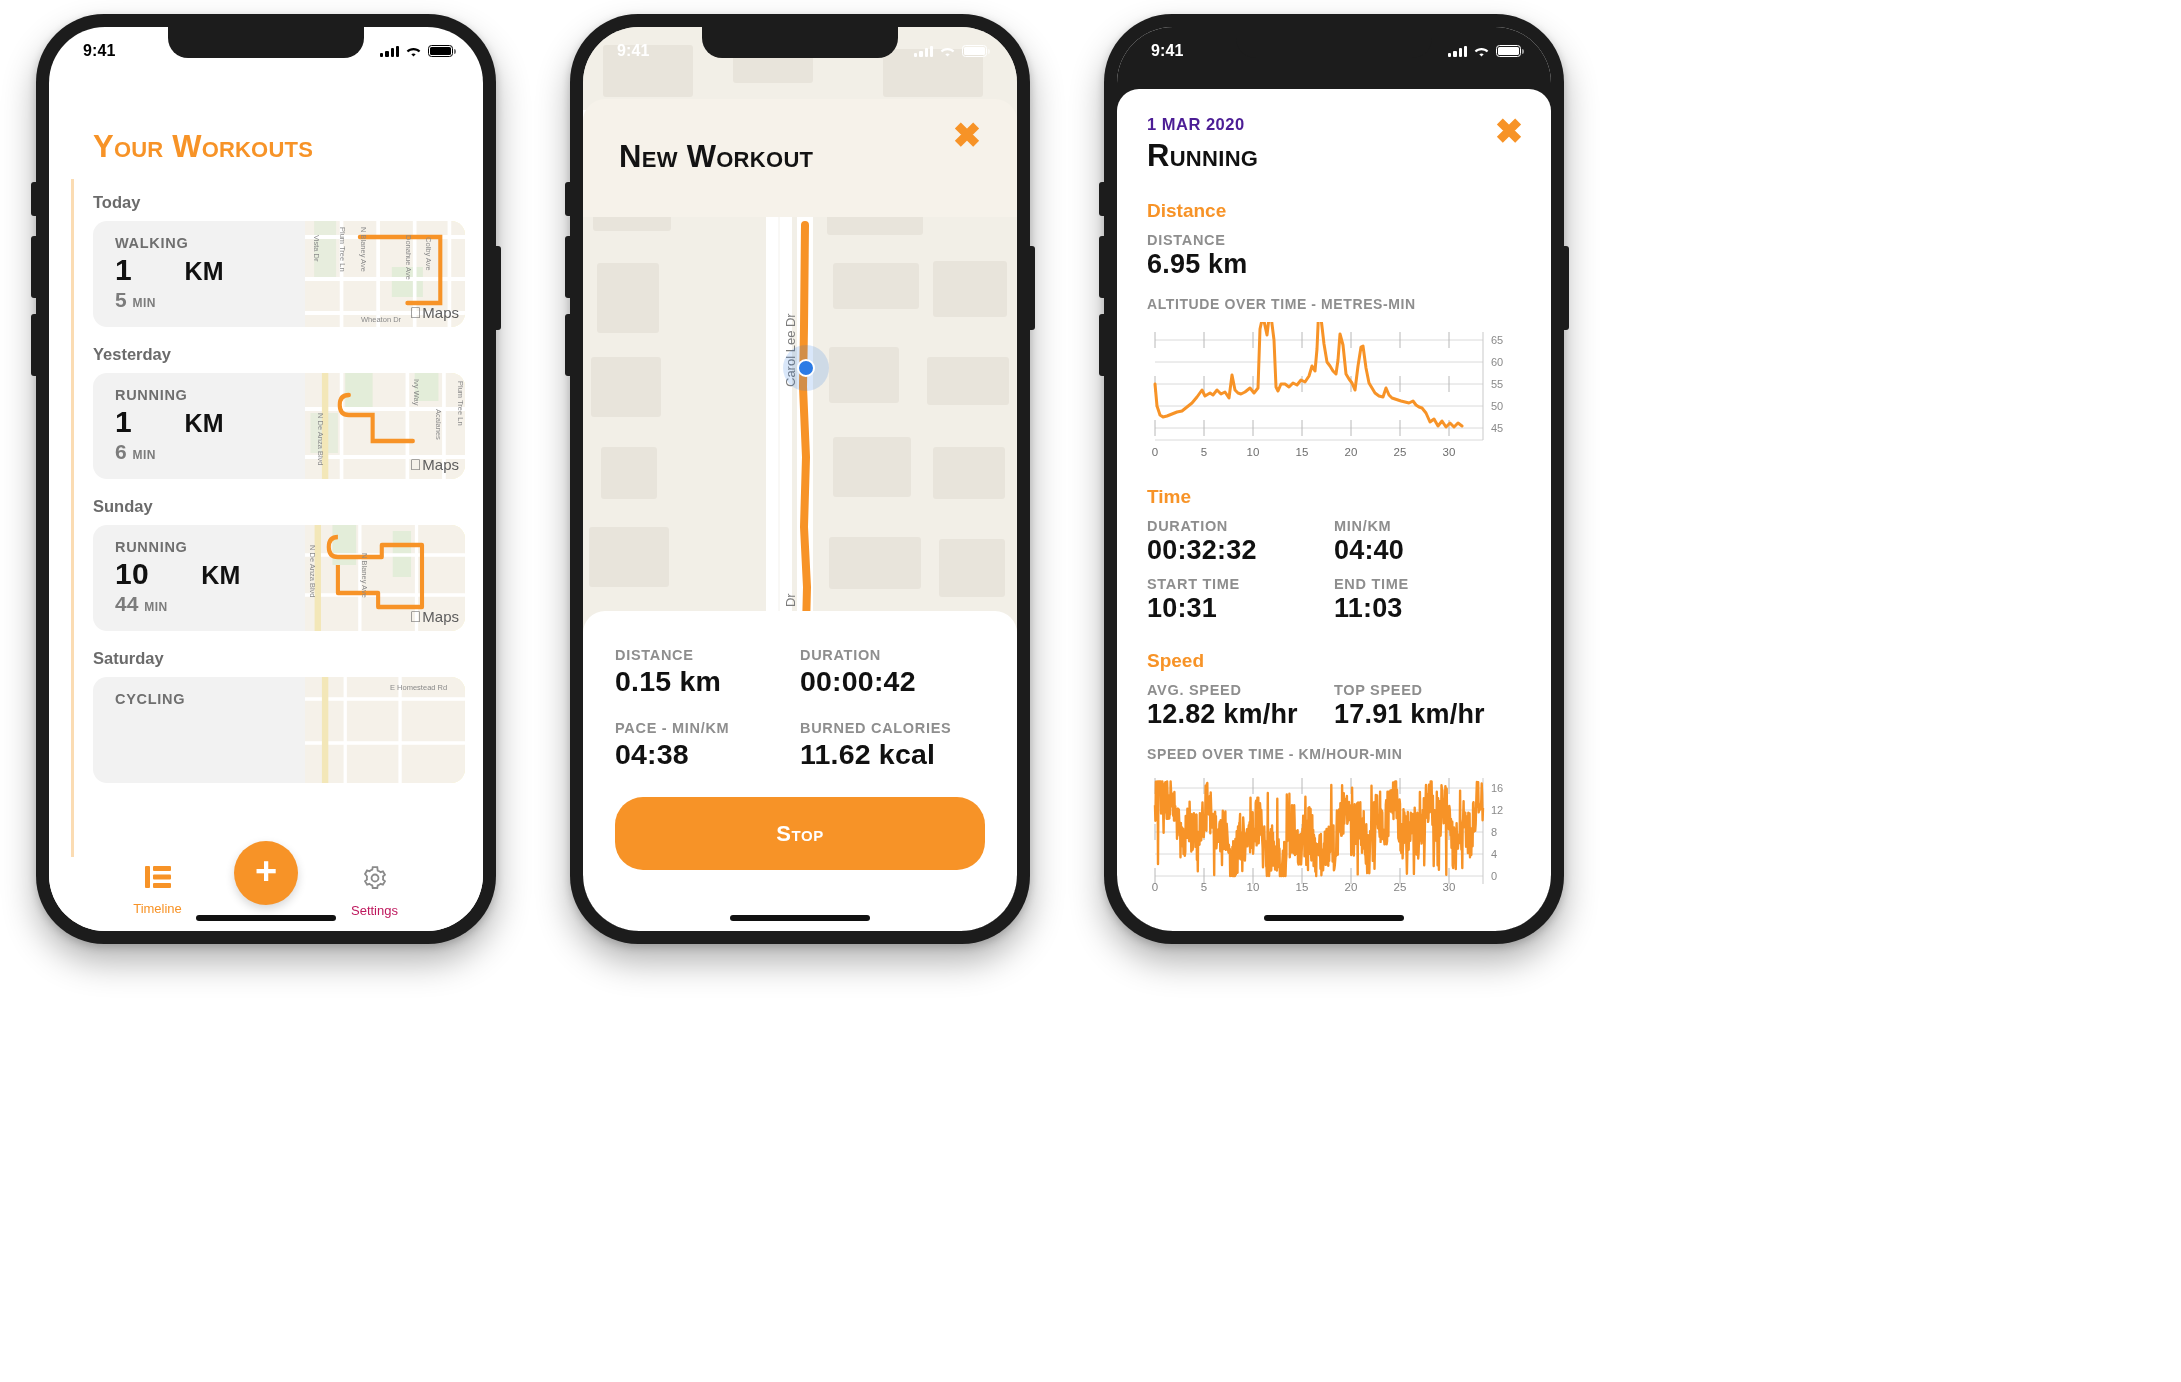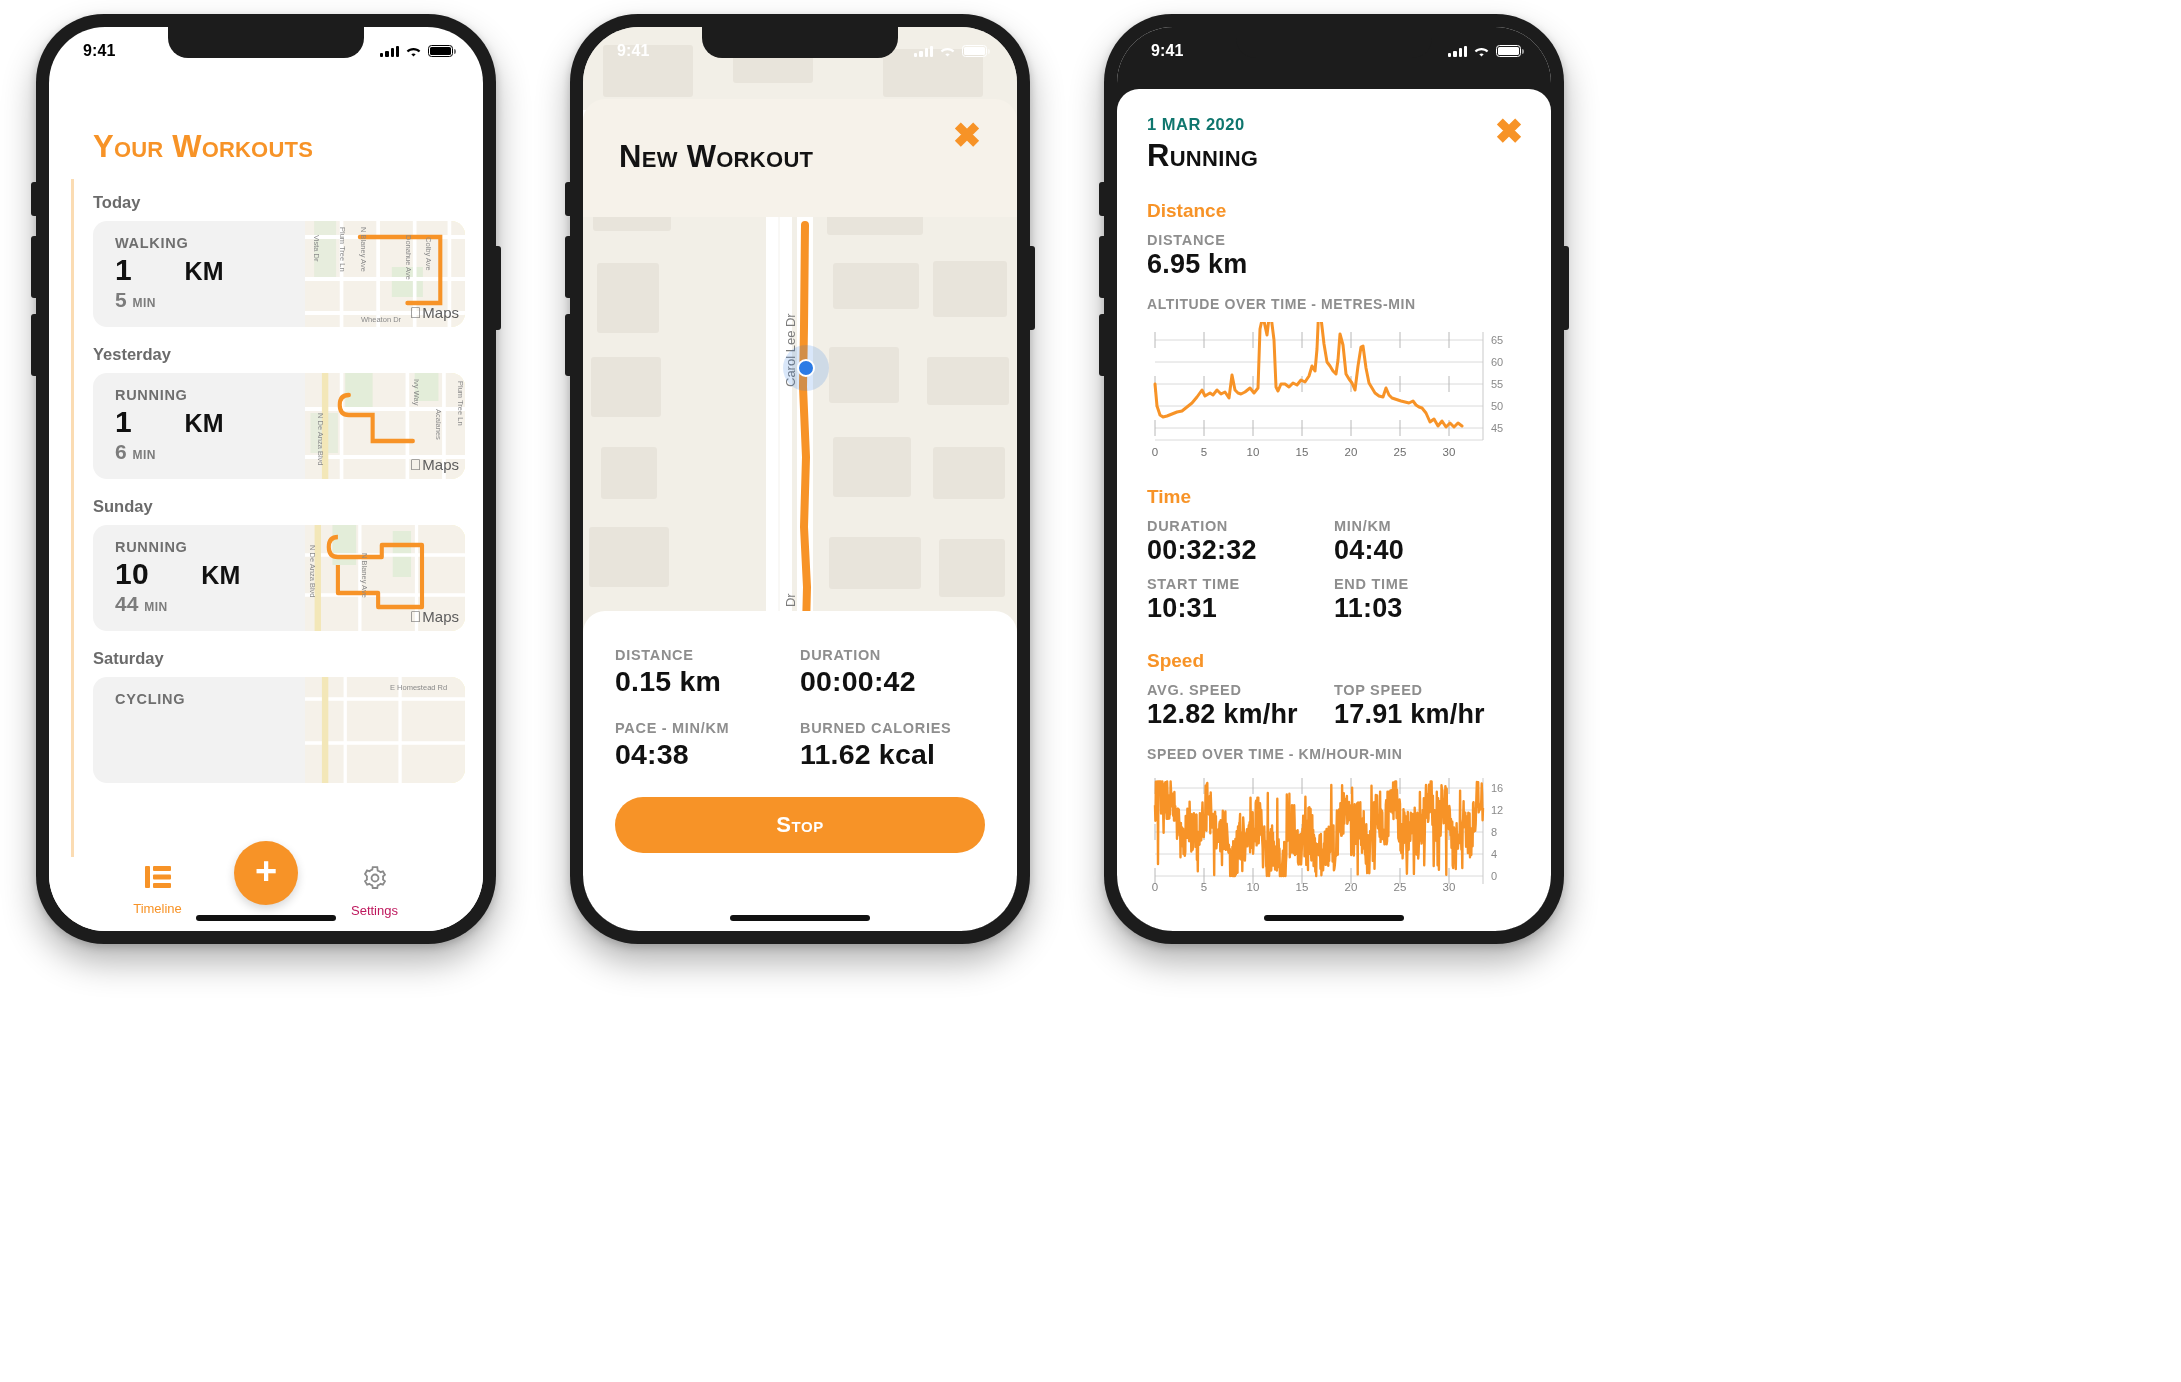--- a/index.html
+++ b/index.html
@@ -153,38 +153,38 @@
   }
   .rec-dot { width:11px; height:11px; border-radius:50%; background:#ED1C24; }
   .p2-stats {
     position:absolute; left:0; right:0; bottom:0; height:320px; background:#fff;
     border-radius:22px 22px 56px 56px; padding:36px 32px 0 32px; z-index:15;
   }
   .stat-grid { display:grid; grid-template-columns:1fr 1fr; row-gap:22px; }
   .stat-k { font-size:14.5px; font-weight:700; color:#8E8E8E; letter-spacing:.7px; }
   .stat-v { font-size:28.5px; font-weight:800; color:#111; margin-top:2px; letter-spacing:.2px;}
   .stop-btn {
-    margin-top:26px; height:56px; background:#F79327; border-radius:28px;
+    margin-top:26px; height:73px; background:#F79327; border-radius:28px;
     display:flex; align-items:center; justify-content:center;
     color:#fff; font-size:22px; font-weight:800; font-variant:small-caps; letter-spacing:.6px;
     border:none; width:100%; cursor:pointer;
   }
   .gps-dot {
     position:absolute; width:46px; height:46px; border-radius:50%;
     background:rgba(44,123,229,.18); display:flex; align-items:center; justify-content:center; z-index:8;
   }
   .gps-dot b { width:18px; height:18px; border-radius:50%; background:#2C7BE5; border:2.5px solid #fff; display:block;}
 
   
   #phone3 { left:1104px; top:14px; }
   .p3-card {
     position:absolute; left:0; right:0; top:62px; bottom:0; background:#fff;
     border-radius:22px 22px 56px 56px; padding:0 30px;
   }
-  .p3-date { margin-top:26px; font-size:16.5px; font-weight:700; color:#0f766e; letter-spacing:.5px;}
+  .p3-date { margin-top:26px; font-size:16.5px; font-weight:700; color:#4c1d95; letter-spacing:.5px;}
   .p3-title { font-size:31px; font-weight:800; color:#101010; font-variant:small-caps; letter-spacing:.3px; margin-top:4px;}
   .sect { color:#F79327; font-size:19px; font-weight:800; margin-top:26px; }
   .p3-k { font-size:14.5px; font-weight:700; color:#8E8E8E; letter-spacing:.7px; margin-top:10px;}
   .p3-v { font-size:27px; font-weight:800; color:#111; margin-top:1px; letter-spacing:.2px;}
   .p3-grid { display:grid; grid-template-columns:1fr 1fr; }
   .chart-cap { font-size:14px; font-weight:700; color:#8E8E8E; letter-spacing:.6px; margin-top:16px;}
   .chart-box { position:relative; margin-top:10px; }
 
   svg { display:block; }
 </style>

